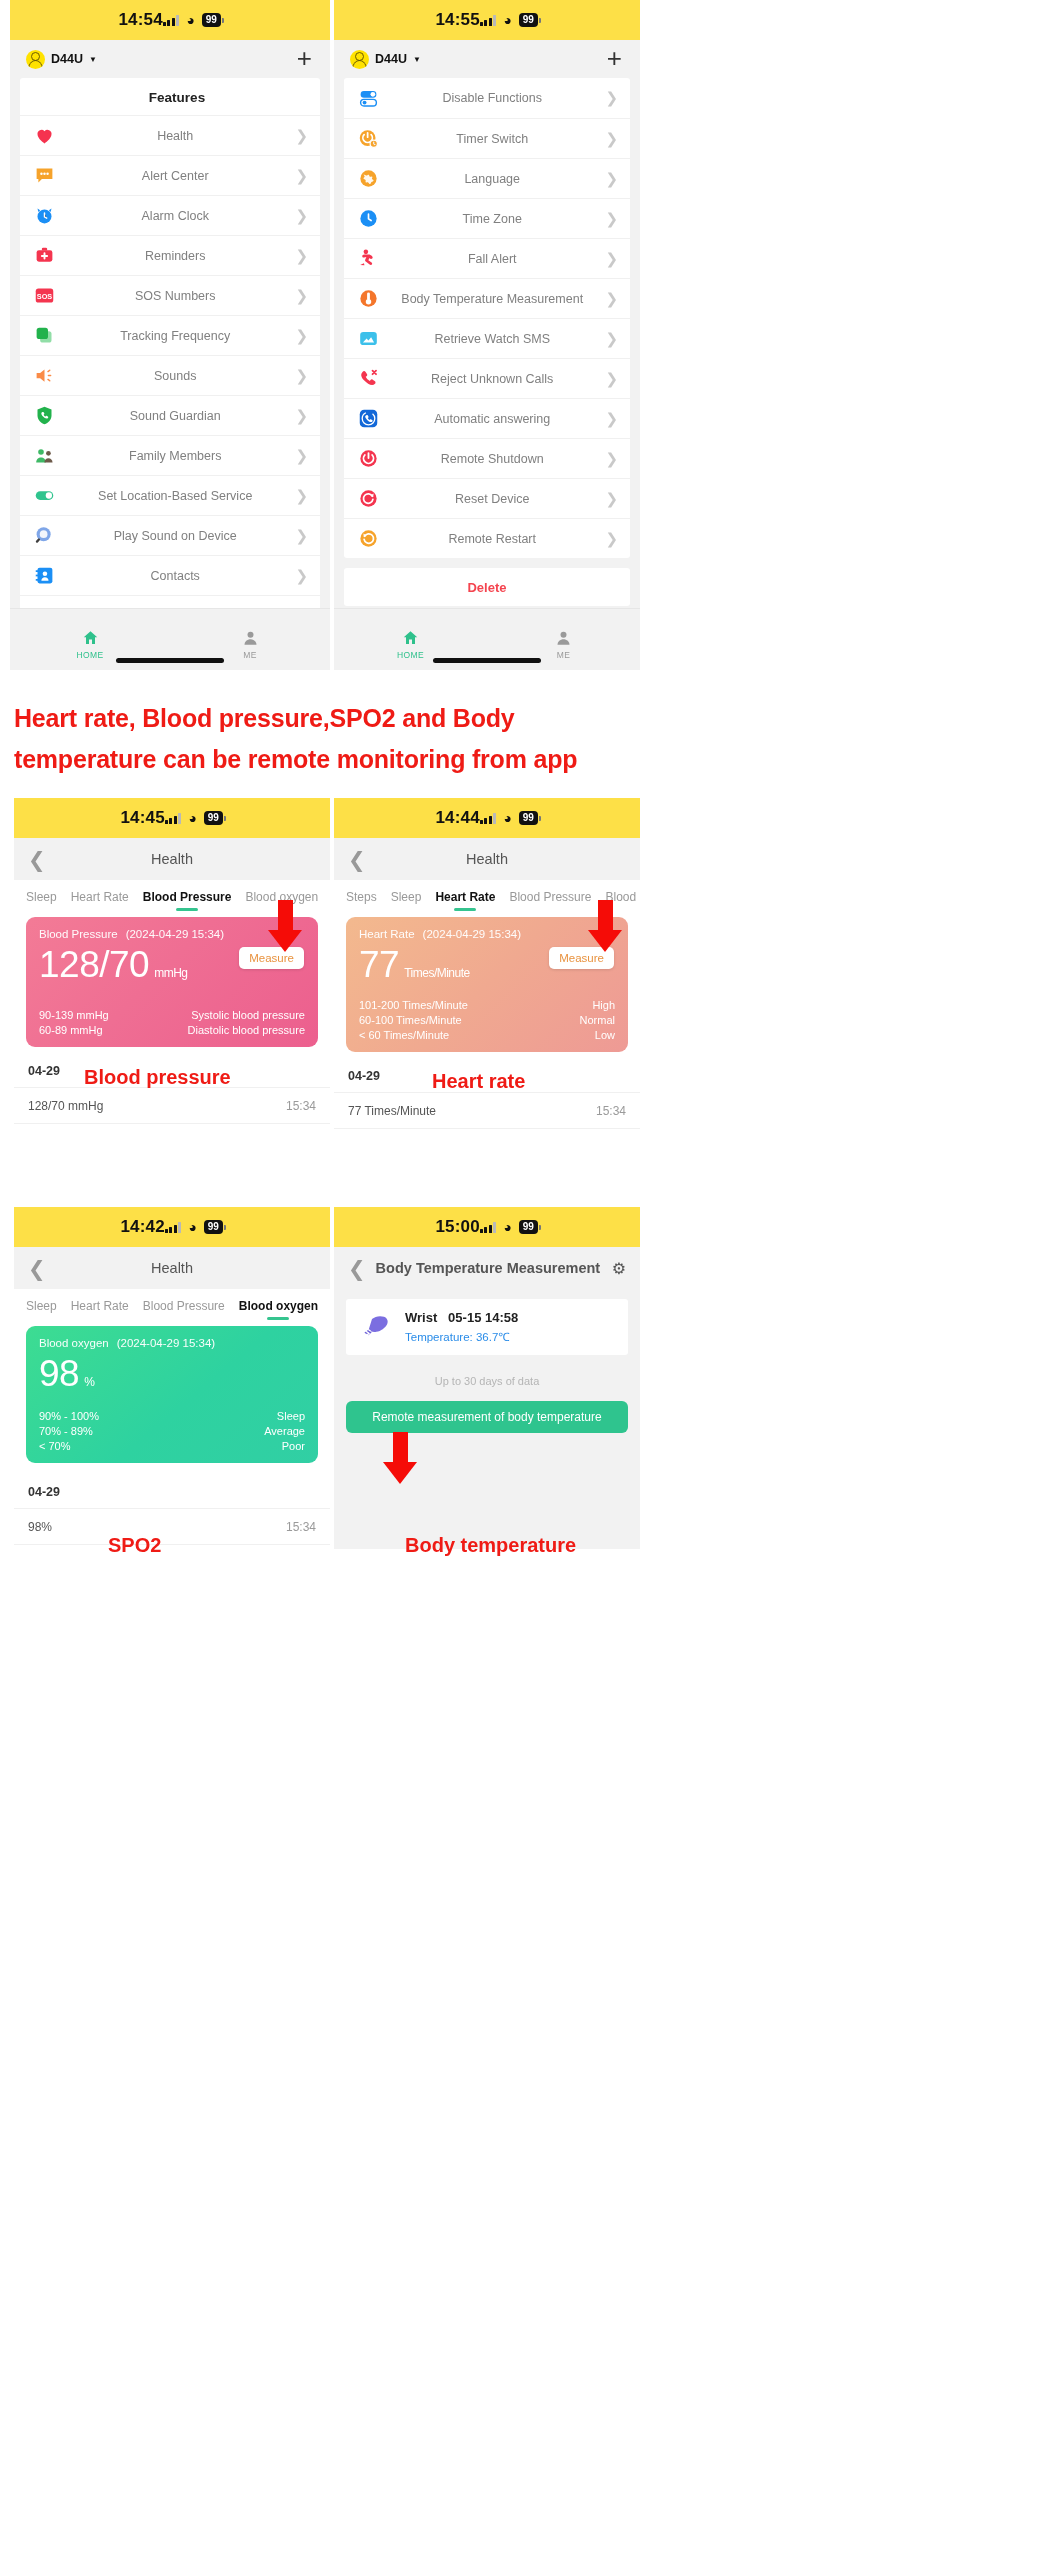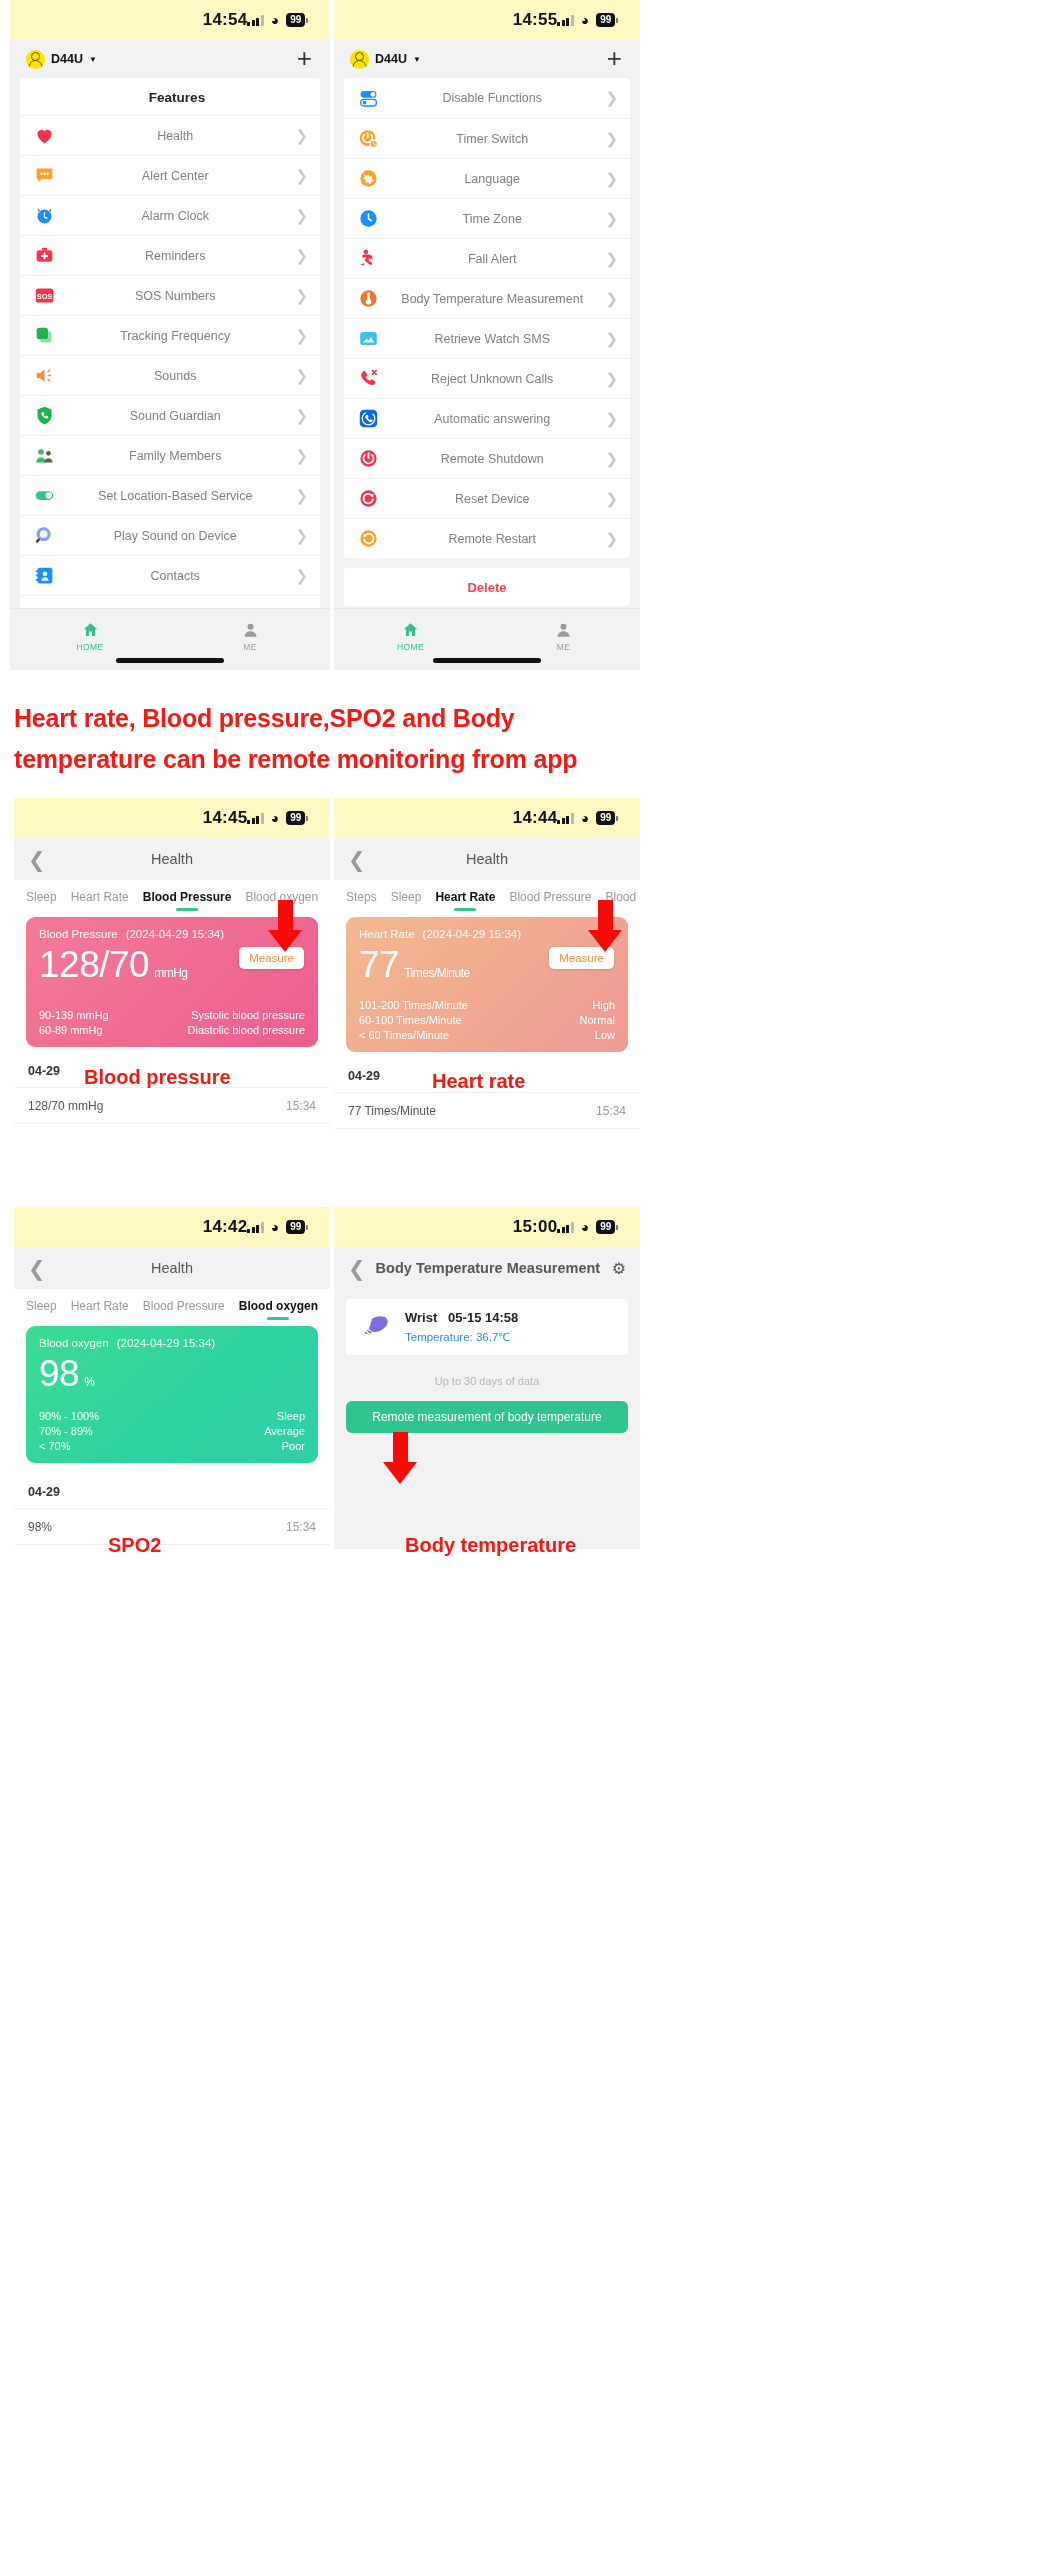--- a/index.html
+++ b/index.html
@@ -8,22 +8,22 @@
     background: #ffffff;
     font-family: "Liberation Sans", sans-serif;
     overflow: hidden;
     position: relative;
   }
   .stage { position: relative; width: 1060px; height: 2549px; }
 
   
   .phone { position: absolute; background: #ffffff; overflow: hidden; }
   .statusbar {
-    height: 40px; background: #fef9c3;
-    display: flex; align-items: center; justify-content: flex-end;
+    height: 40px; background: #fde047;
+    display: flex; align-items: center; justify-content: center;
     padding: 0 22px 0 24px;
   }
   .sb-time { font-size: 17px; font-weight: bold; color: #111; letter-spacing: .2px; }
   .sb-right { display: flex; align-items: center; gap: 7px; }
   .sig { display: flex; align-items: flex-end; gap: 1.5px; height: 11px; }
   .sig i { width: 3px; background: #111; display: block; border-radius: .5px; }
   .sig i:nth-child(1) { height: 4px; }
   .sig i:nth-child(2) { height: 6px; }
   .sig i:nth-child(3) { height: 8px; }
   .sig i:nth-child(4) { height: 11px; background: #b9b9b9; }
@@ -71,21 +71,21 @@
   }
   .row:first-child { border-top: none; }
   .row-label { flex: 1; font-size: 12.5px; color: #808080; }
   .chev { color: #c9c9c9; font-size: 15px; font-weight: 300; }
   .ico { width: 21px; height: 21px; flex: 0 0 21px; display: block; }
 
   
   .tabbar {
     position: absolute; left: 0; right: 0; bottom: 0;
     height: 62px; background: #f2f2f2;
-    display: flex; align-items: flex-start; padding-top: 12px;
+    display: flex; align-items: flex-start; padding-top: 20px;
     border-top: 1px solid #e6e6e6;
   }
   .tab { flex: 1; display: flex; flex-direction: column; align-items: center; gap: 3px; }
   .tab-lbl { font-size: 8.5px; letter-spacing: .4px; }
   .tab-home .tab-lbl { color: #2fc18c; }
   .tab-me .tab-lbl { color: #9a9a9a; }
   .homebar {
     position: absolute; bottom: 7px; left: 50%; transform: translateX(-50%);
     width: 108px; height: 5px; background: #111; border-radius: 3px;
   }

